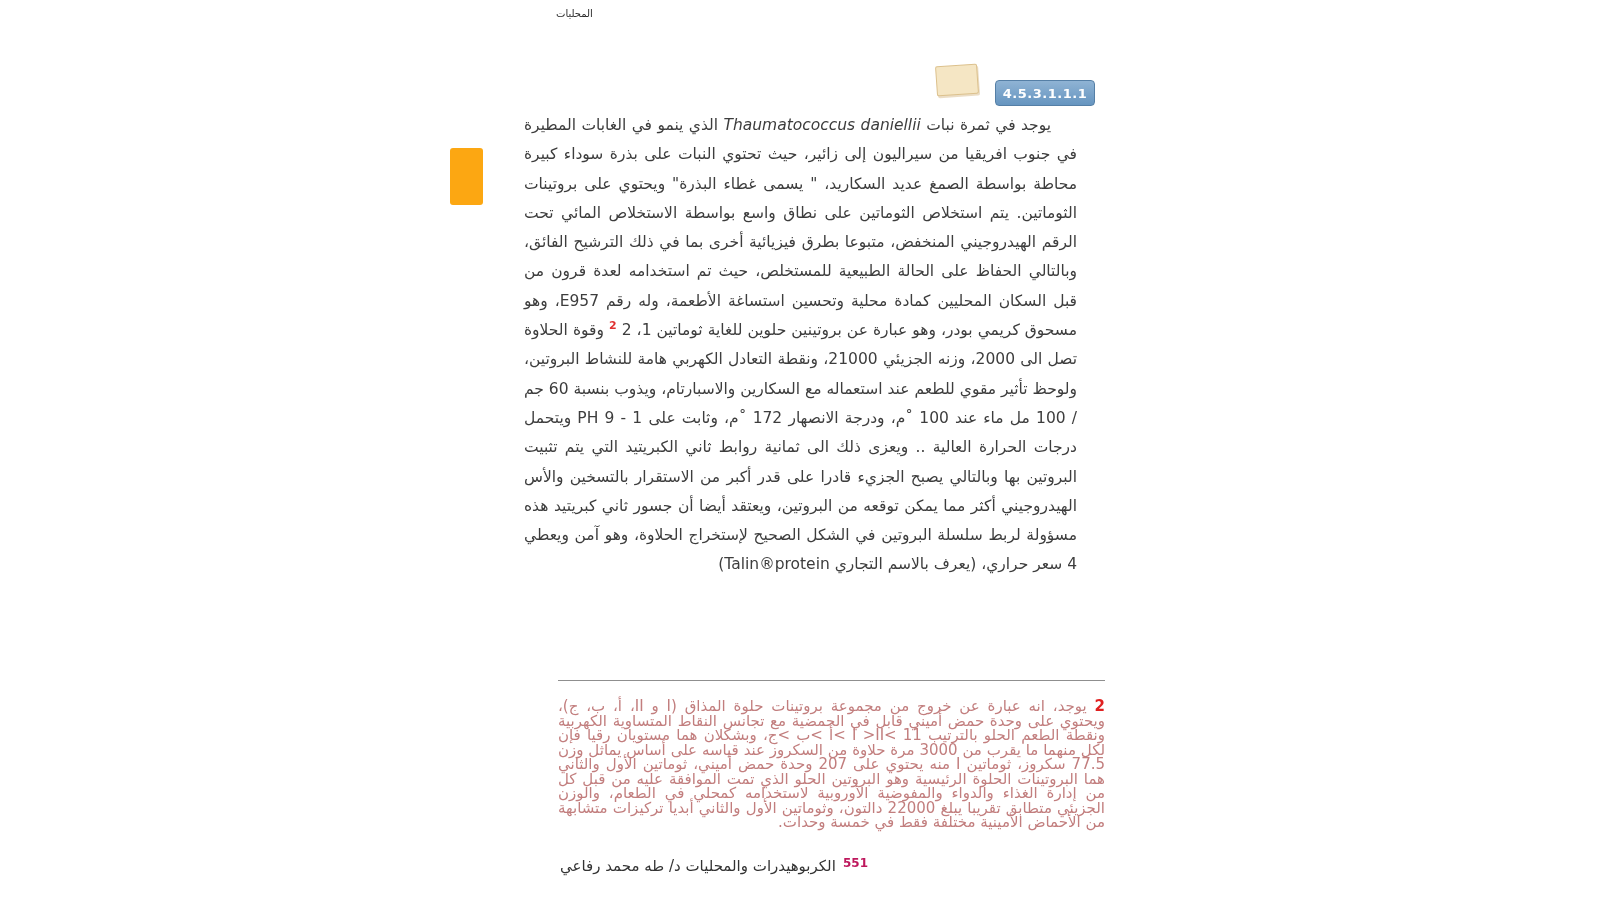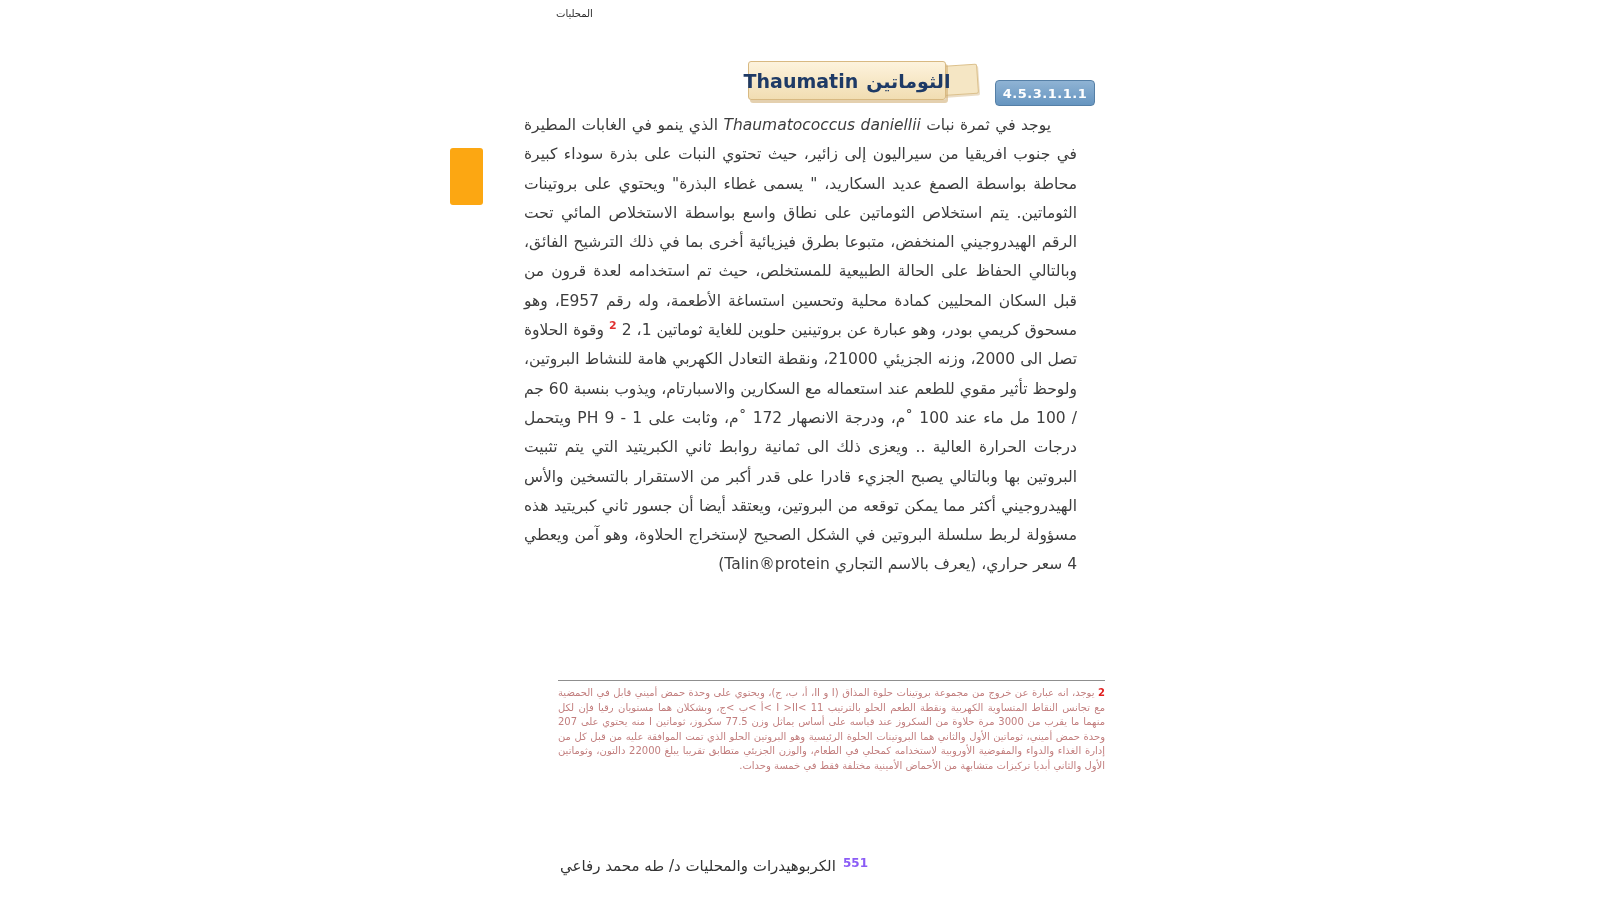--- a/index.html
+++ b/index.html
@@ -49,46 +49,43 @@
   }
   .body-text .latin { font-style: italic; }
   .footnote-ref {
     color: #e03131; font-size: 11px; font-weight: bold;
     vertical-align: super; line-height: 0;
   }
 
   .footnote {
     position: absolute; left: 558px; top: 680px; width: 547px;
     direction: rtl; text-align: justify;
-    font-size: 10px; line-height: 14.5px; color: #c27e7e;
-    border-top: 1px solid #8f8f8f; padding-top: 5px;
+    font-size: 15px; line-height: 14.5px; color: #c27e7e;
+    border-top: 1px solid #8f8f8f; padding-top: 18px;
   }
   .footnote-marker { color: #e02020; font-weight: bold; }
 
   .footer-left {
     position: absolute; left: 560px; top: 857px;
     font-size: 15px; font-weight: normal; color: #333333; direction: rtl;
   }
   .page-number {
     position: absolute; left: 843px; top: 856px;
-    font-size: 12px; font-weight: bold; color: #8b5cf6;
+    font-size: 12px; font-weight: bold; color: #be185d;
   }
 </style>
 </head>
 <body>
 
 <div class="canvas">
 
   <div class="running-header">المحليات</div>
 
   <div class="paper-flap"></div>
 
-  <div class="title-box">
-    <span class="title-text"><span>Thaumatin</span><span class="sep"></span><span>الثوماتين</span></span>
-  </div>
 
   <div class="section-badge">4.5.3.1.1.1</div>
 
   <div class="highlight-marker"></div>
 
   <p class="body-text"><span>يوجد في ثمرة نبات </span><span class="latin">Thaumatococcus daniellii</span><span> الذي ينمو في الغابات المطيرة في جنوب افريقيا من سيراليون إلى زائير، حيث تحتوي النبات على بذرة سوداء كبيرة محاطة بواسطة الصمغ عديد السكاريد، " يسمى غطاء البذرة" ويحتوي على بروتينات الثوماتين. يتم استخلاص الثوماتين على نطاق واسع بواسطة الاستخلاص المائي تحت الرقم الهيدروجيني المنخفض، متبوعا بطرق فيزيائية أخرى بما في ذلك الترشيح الفائق، وبالتالي الحفاظ على الحالة الطبيعية للمستخلص، حيث تم استخدامه لعدة قرون من قبل السكان المحليين كمادة محلية وتحسين استساغة الأطعمة، وله رقم E957، وهو مسحوق كريمي بودر، وهو عبارة عن بروتينين حلوين للغاية ثوماتين 1، 2 </span><span class="footnote-ref">2</span><span> وقوة الحلاوة تصل الى 2000، وزنه الجزيئي 21000، ونقطة التعادل الكهربي هامة للنشاط البروتين، ولوحظ تأثير مقوي للطعم عند استعماله مع السكارين والاسبارتام، ويذوب بنسبة 60 جم / 100 مل ماء عند 100 ˚م، ودرجة الانصهار 172 ˚م، وثابت على PH 9 - 1 ويتحمل درجات الحرارة العالية .. ويعزى ذلك الى ثمانية روابط ثاني الكبريتيد التي يتم تثبيت البروتين بها وبالتالي يصبح الجزيء قادرا على قدر أكبر من الاستقرار بالتسخين والأس الهيدروجيني أكثر مما يمكن توقعه من البروتين، ويعتقد أيضا أن جسور ثاني كبريتيد هذه مسؤولة لربط سلسلة البروتين في الشكل الصحيح لإستخراج الحلاوة، وهو آمن ويعطي 4 سعر حراري، (يعرف بالاسم التجاري </span><span>Talin®protein</span><span>)</span></p>
 
   <div class="footnote"><span class="footnote-marker">2</span><span> يوجد، انه عبارة عن خروج من مجموعة بروتينات حلوة المذاق (I و II، أ، ب، ج)، ويحتوي على وحدة حمض أميني قابل في الحمضية مع تجانس النقاط المتساوية الكهربية ونقطة الطعم الحلو بالترتيب 11 &gt;I &gt;II &gt;أ &gt;ب &gt;ج، وبشكلان هما مستويان رقيا فإن لكل منهما ما يقرب من 3000 مرة حلاوة من السكروز عند قياسه على أساس يماثل وزن 77.5 سكروز، ثوماتين I منه يحتوي على 207 وحدة حمض أميني، ثوماتين الأول والثاني هما البروتينات الحلوة الرئيسية وهو البروتين الحلو الذي تمت الموافقة عليه من قبل كل من إدارة الغذاء والدواء والمفوضية الأوروبية لاستخدامه كمحلي في الطعام، والوزن الجزيئي متطابق تقريبا يبلغ 22000 دالتون، وثوماتين الأول والثاني أبديا تركيزات متشابهة من الأحماض الأمينية مختلفة فقط في خمسة وحدات.</span></div>
 
   <div class="footer-left">الكربوهيدرات والمحليات    د/ طه محمد رفاعي</div>

